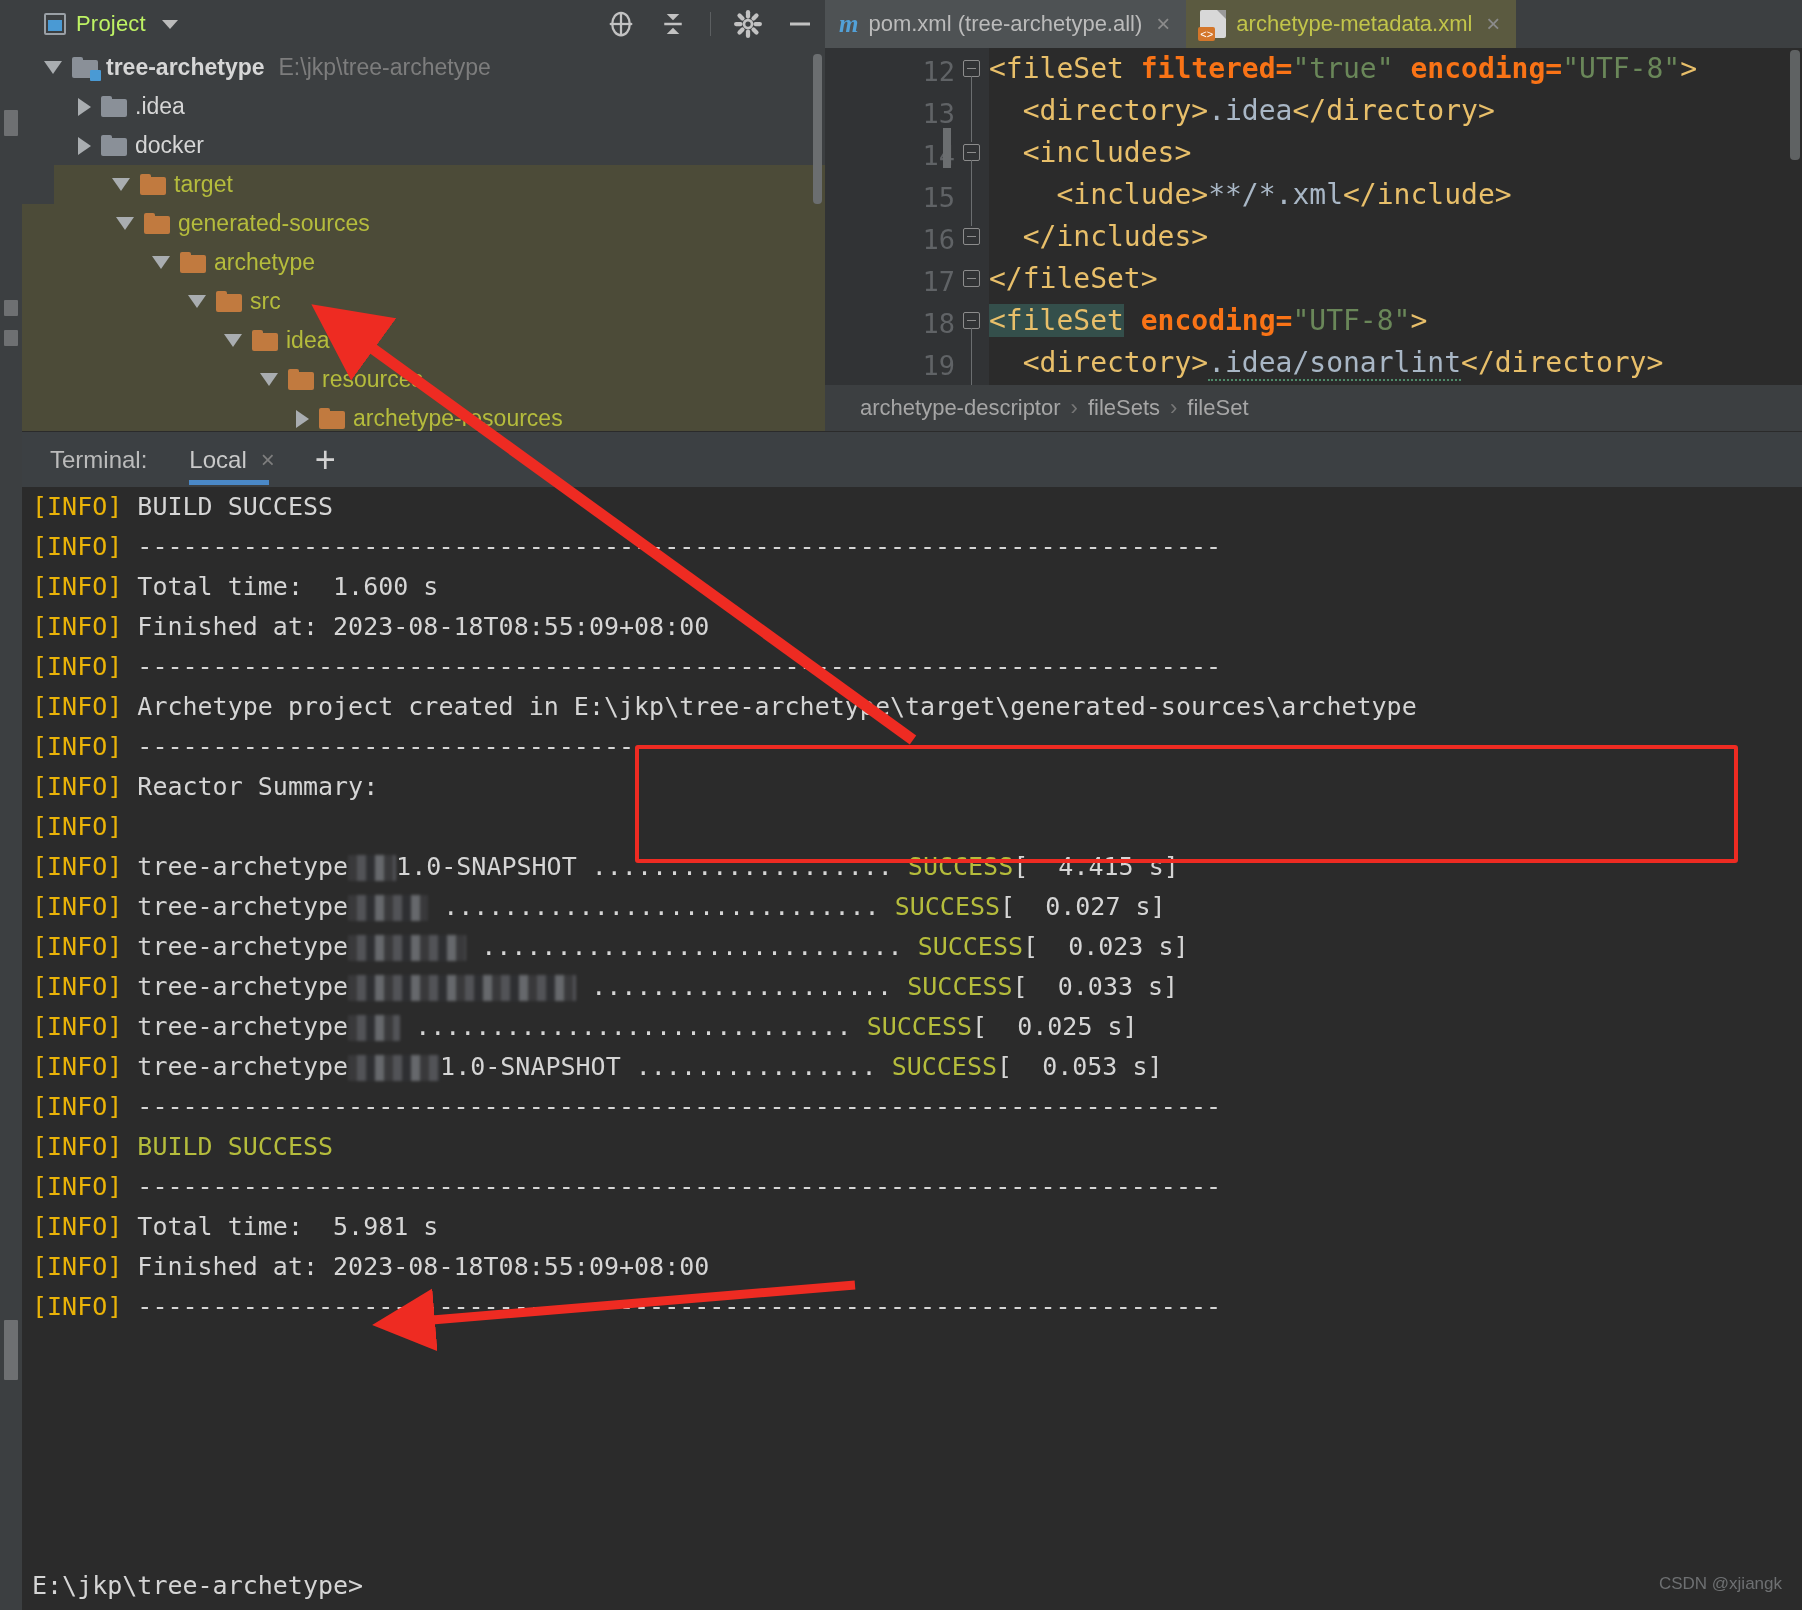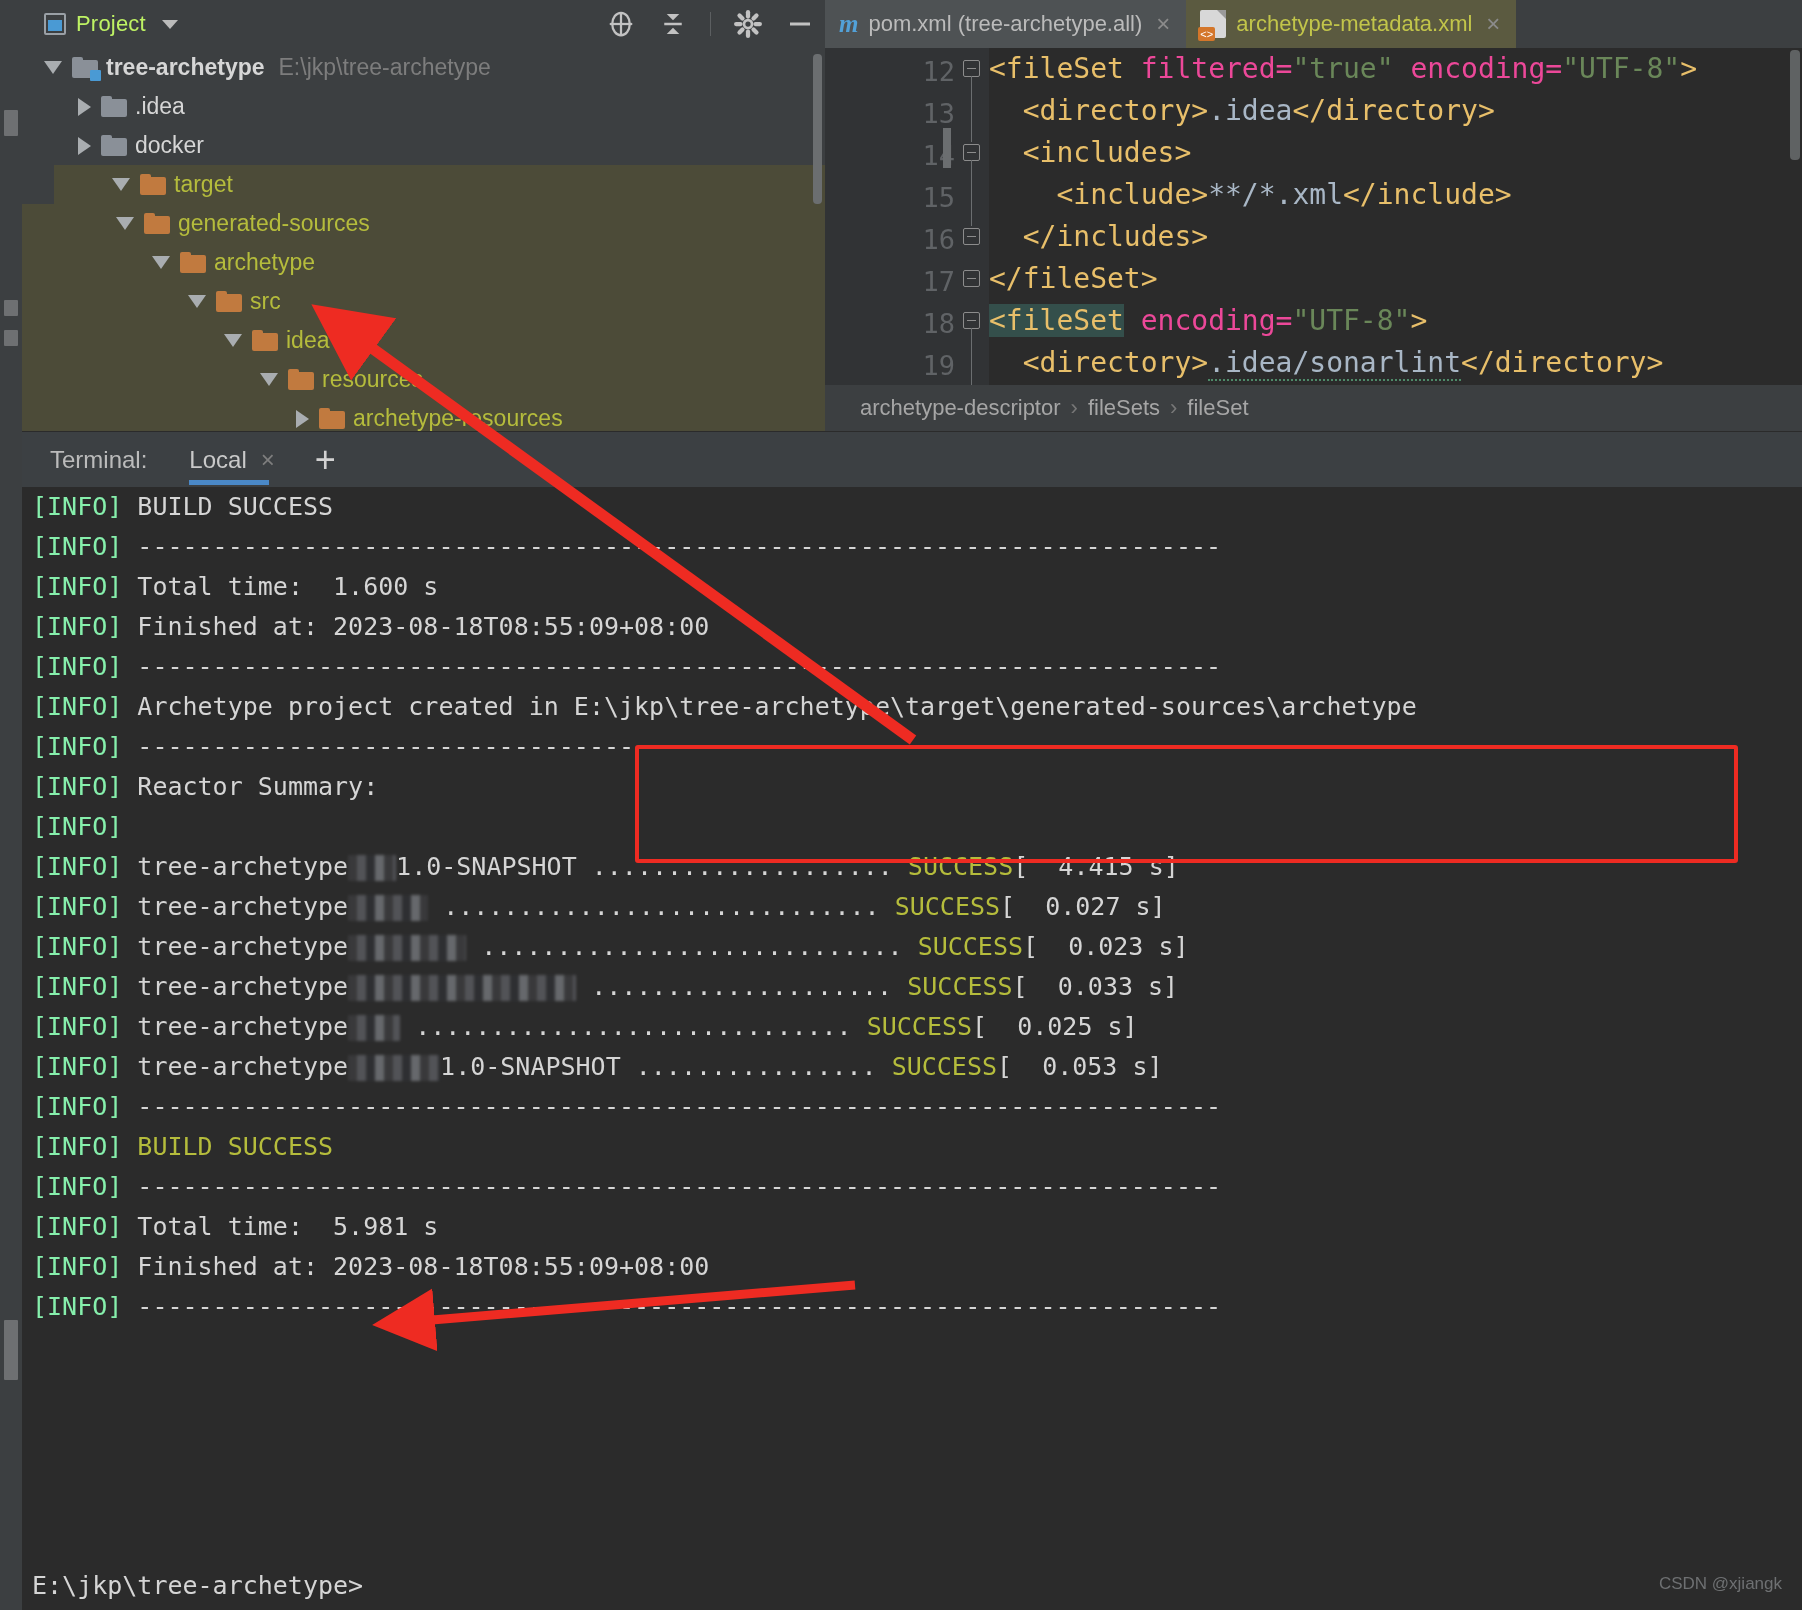--- a/index.html
+++ b/index.html
@@ -167,21 +167,21 @@
     height: 48px; line-height: 48px;
     font-family: "DejaVu Sans Mono", monospace; font-size: 28px;
     white-space: pre;
   }
   .lnum {
     position: absolute; right: 0; width: 110px; text-align: right;
     height: 48px; line-height: 48px; color: #606366;
     font-family: "DejaVu Sans Mono", monospace; font-size: 27px;
   }
   .tg { color: #e8bf6a; }
-  .at { color: #ec4899; }
+  .at { color: #f97316; font-weight: bold; }
   .av { color: #6a8759; }
   .tx { color: #a9b7c6; }
   .hl-tok { background: #344f4b; }
   .squiggle { border-bottom: 2px dotted #4e8a69; }
   .fold-mark {
     position: absolute; left: 8px; width: 17px; height: 17px;
     border: 1px solid #8c8c8c; border-radius: 2px; box-sizing: border-box;
   }
   .fold-mark::after {
     content:""; position:absolute; left:3px; top:7px; width:9px; height:1px; background:#8c8c8c;
@@ -232,21 +232,21 @@
     width: 1780px; height: 1123px;
     background: #2b2b2b;
     font-family: "DejaVu Sans Mono", monospace;
     font-size: 25px;
     overflow: hidden;
   }
   .tline {
     height: 40px; line-height: 40px; white-space: pre;
     padding-left: 10px; color: #d5d5d5;
   }
-  .info { color: #86efac; }
+  .info { color: #eab308; }
   .ok { color: #b5bc3c; }
   .wht { color: #d5d5d5; }
   .redact {
     display: inline-block; vertical-align: middle;
     height: 26px; border-radius: 1px;
     background: repeating-linear-gradient(90deg,
       #3a3a3c 0px, #3a3a3c 9px, #55565a 9px, #55565a 18px,
       #2f3033 18px, #2f3033 27px, #6a6c70 27px, #6a6c70 36px);
     filter: blur(1.4px);
     opacity: .95;

